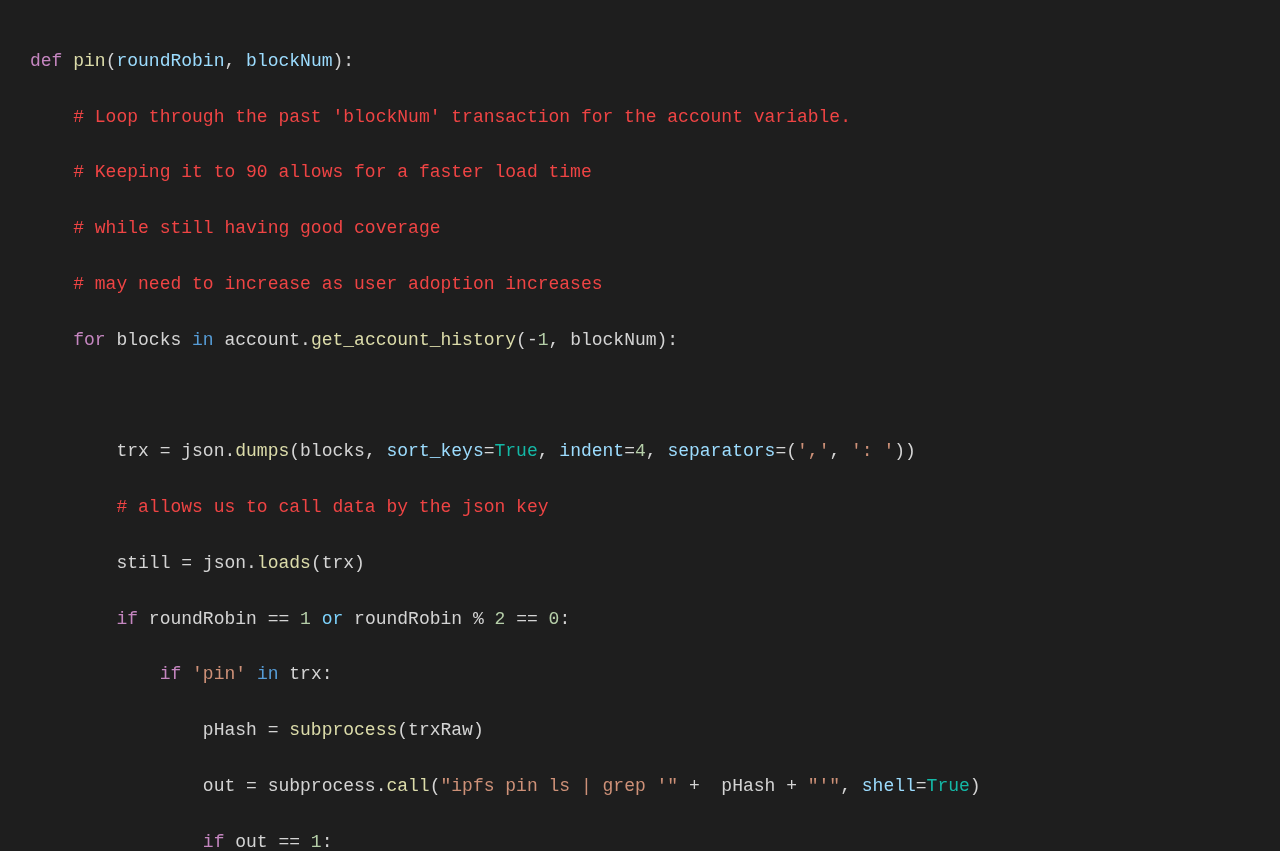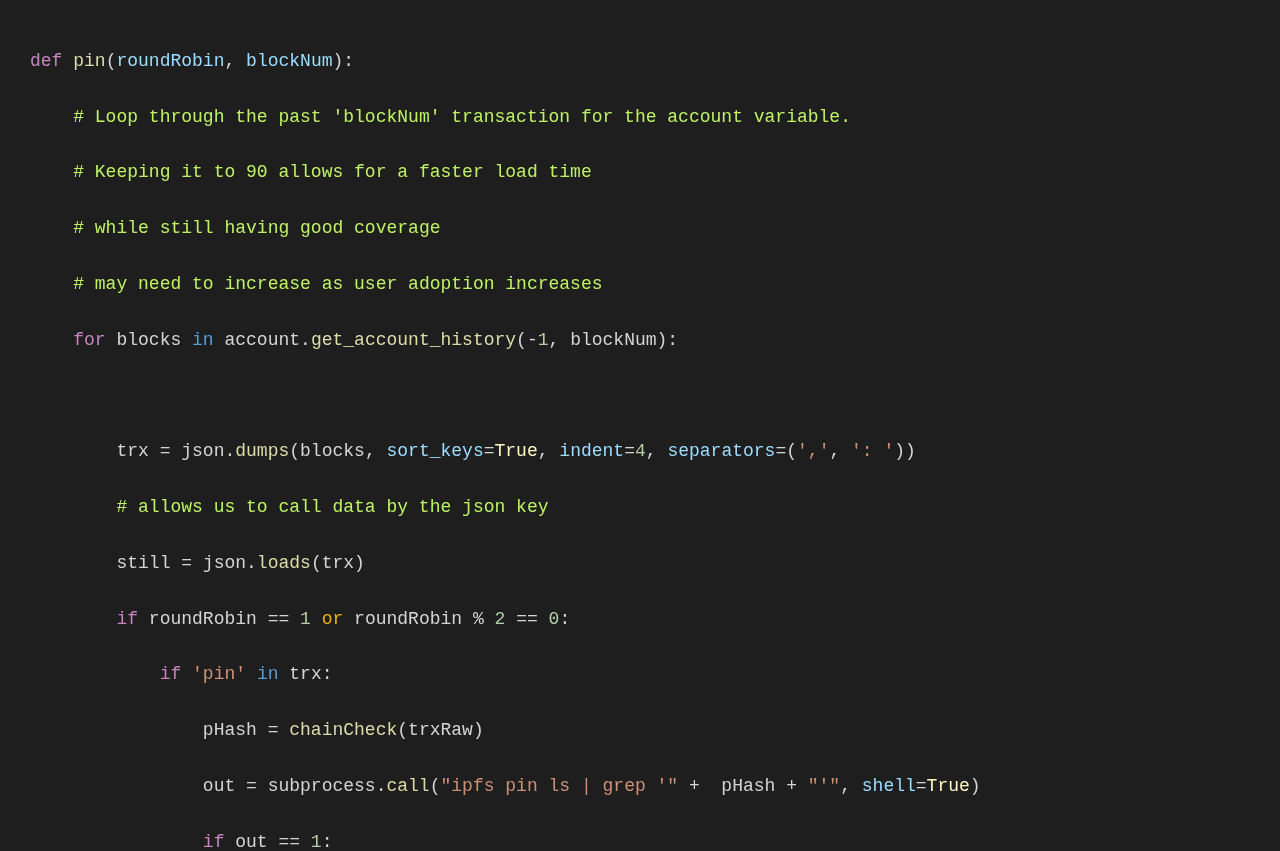--- a/index.html
+++ b/index.html
@@ -14,51 +14,51 @@
       line-height: 1.55;
       color: #d4d4d4;
       padding: 20px 30px;
       min-height: 851px;
       width: 1280px;
     }
     .code-block {
       white-space: pre;
     }
     .kw-def { color: #c586c0; }
-    .kw-blue { color: #fef9c3; }
+    .kw-blue { color: #14b8a6; }
     .fn-name { color: #dcdcaa; }
-    .comment { color: #bef264; }
+    .comment { color: #ef4444; }
     .param { color: #9cdcfe; }
     .number { color: #b5cea8; }
     .plain { color: #d4d4d4; }
     .kw-for { color: #c586c0; }
     .kw-in { color: #569cd6; }
     .kw-if { color: #c586c0; }
-    .kw-or { color: #eab308; }
+    .kw-or { color: #7dd3fc; }
     .kw-named-param { color: #9cdcfe; }
     .string-param { color: #ce9178; }
     span { display: inline; }
   </style>
 </head>
 <body>
 
 <div class="code-block">
 <div><span class="kw-def">def</span><span class="plain"> </span><span class="fn-name">pin</span><span class="plain">(</span><span class="param">roundRobin</span><span class="plain">, </span><span class="param">blockNum</span><span class="plain">):</span></div>
 <div><span class="plain">    </span><span class="comment"># Loop through the past 'blockNum' transaction for the account variable.</span></div>
 <div><span class="plain">    </span><span class="comment"># Keeping it to 90 allows for a faster load time</span></div>
 <div><span class="plain">    </span><span class="comment"># while still having good coverage</span></div>
 <div><span class="plain">    </span><span class="comment"># may need to increase as user adoption increases</span></div>
 <div><span class="plain">    </span><span class="kw-for">for</span><span class="plain"> blocks </span><span class="kw-in">in</span><span class="plain"> account.</span><span class="fn-name">get_account_history</span><span class="plain">(-</span><span class="number">1</span><span class="plain">, blockNum):</span></div>
 <div><span class="plain">        </span></div>
 <div><span class="plain">        </span><span class="plain">trx = json.</span><span class="fn-name">dumps</span><span class="plain">(blocks, </span><span class="kw-named-param">sort_keys</span><span class="plain">=</span><span class="kw-blue">True</span><span class="plain">, </span><span class="kw-named-param">indent</span><span class="plain">=</span><span class="number">4</span><span class="plain">, </span><span class="kw-named-param">separators</span><span class="plain">=(</span><span class="string-param">','</span><span class="plain">, </span><span class="string-param">': '</span><span class="plain">))</span></div>
 <div><span class="plain">        </span><span class="comment"># allows us to call data by the json key</span></div>
 <div><span class="plain">        </span><span class="plain">still = json.</span><span class="fn-name">loads</span><span class="plain">(trx)</span></div>
 <div><span class="plain">        </span><span class="kw-if">if</span><span class="plain"> roundRobin == </span><span class="number">1</span><span class="plain"> </span><span class="kw-or">or</span><span class="plain"> roundRobin % </span><span class="number">2</span><span class="plain"> == </span><span class="number">0</span><span class="plain">:</span></div>
 <div><span class="plain">            </span><span class="kw-if">if</span><span class="plain"> </span><span class="string-param">'pin'</span><span class="plain"> </span><span class="kw-in">in</span><span class="plain"> trx:</span></div>
-<div><span class="plain">                </span><span class="plain">pHash = </span><span class="fn-name">chainCheck</span><span class="plain">(trxRaw)</span></div>
+<div><span class="plain">                </span><span class="plain">pHash = </span><span class="fn-name">subprocess</span><span class="plain">(trxRaw)</span></div>
 <div><span class="plain">                </span><span class="plain">out = subprocess.</span><span class="fn-name">call</span><span class="plain">(</span><span class="string-param">"ipfs pin ls | grep '"</span><span class="plain"> +  pHash + </span><span class="string-param">"'"</span><span class="plain">, </span><span class="kw-named-param">shell</span><span class="plain">=</span><span class="kw-blue">True</span><span class="plain">)</span></div>
 <div><span class="plain">                </span><span class="kw-if">if</span><span class="plain"> out == </span><span class="number">1</span><span class="plain">:</span></div>
 
 
 
 
 
 
 
 </div>

